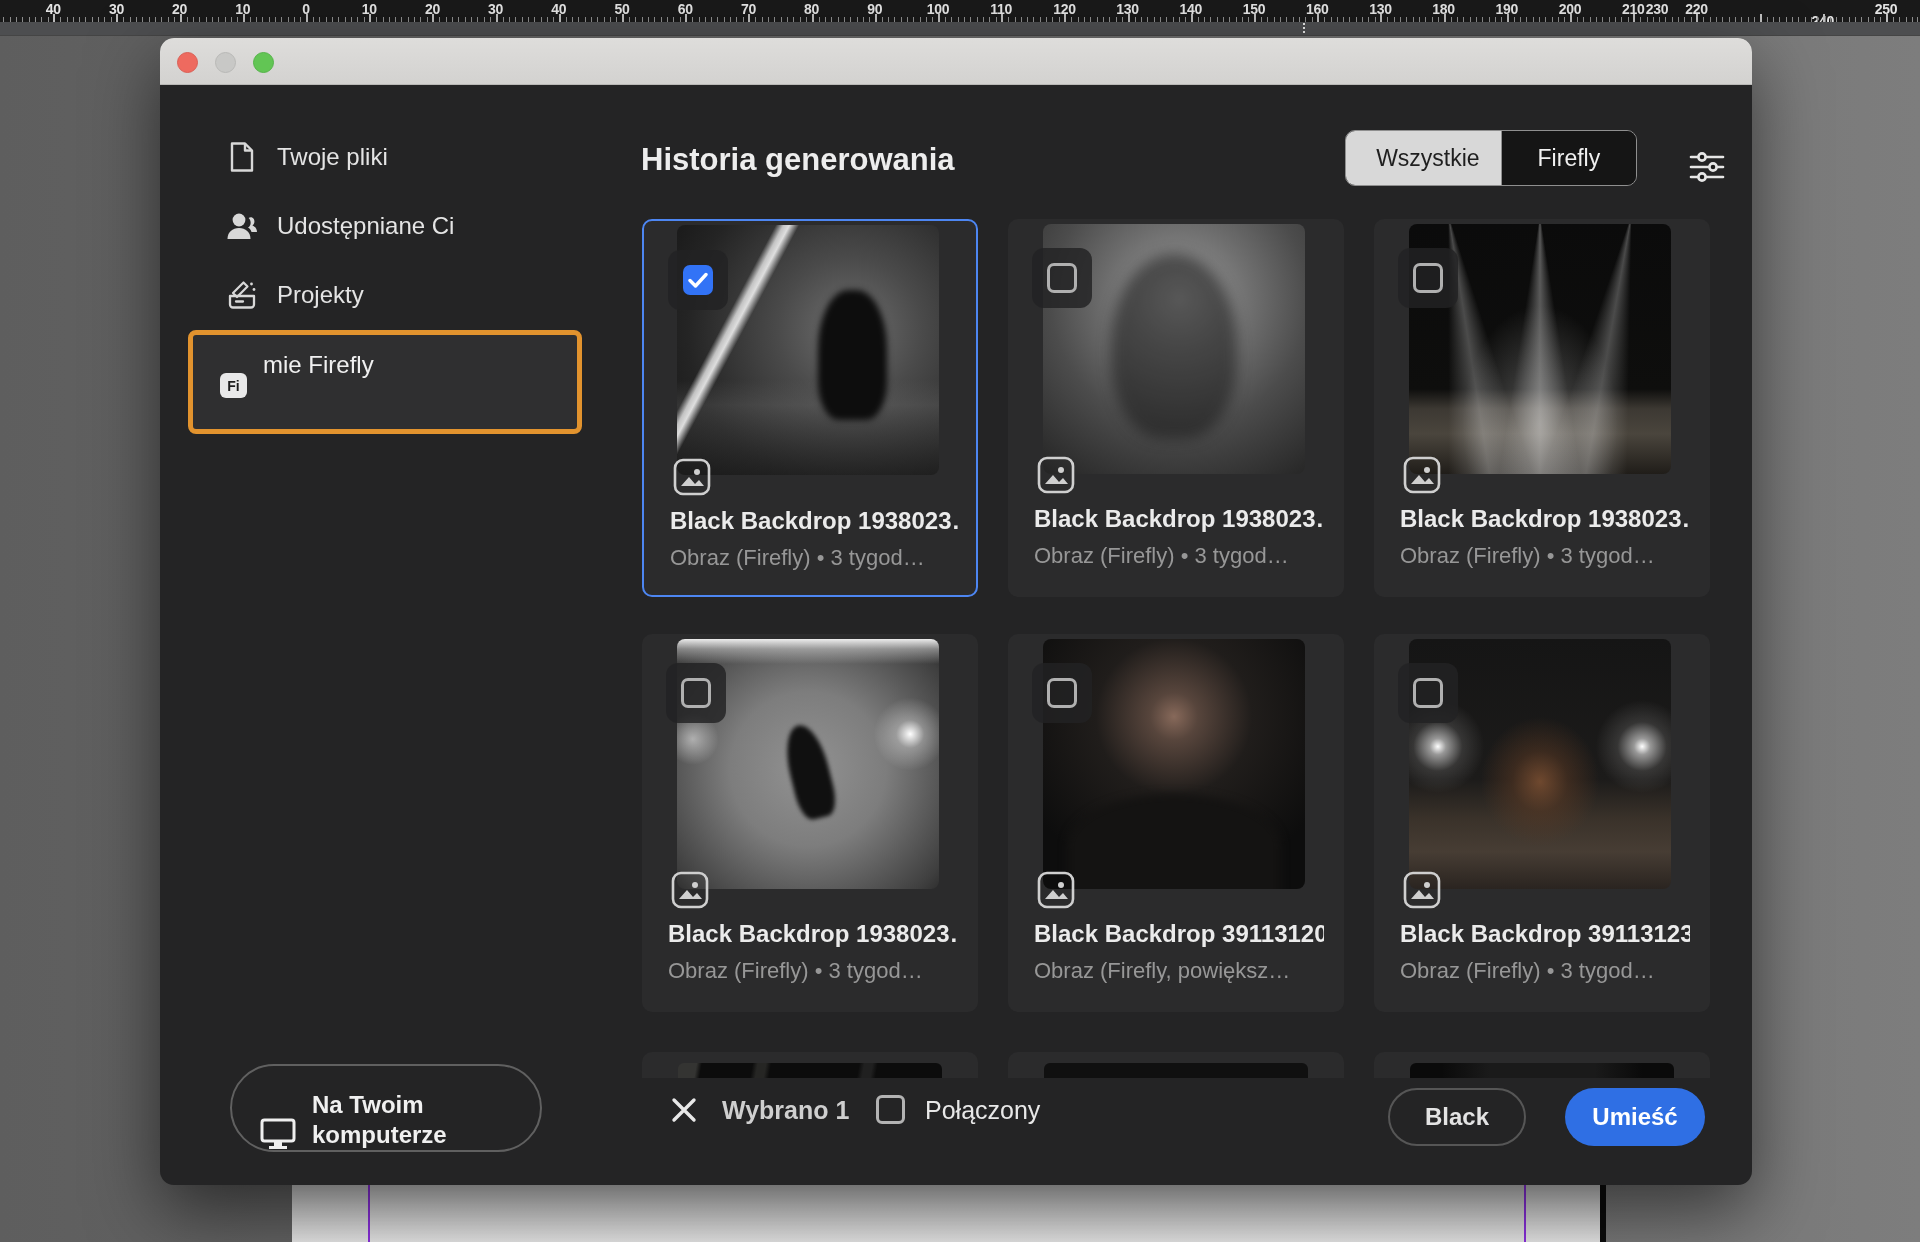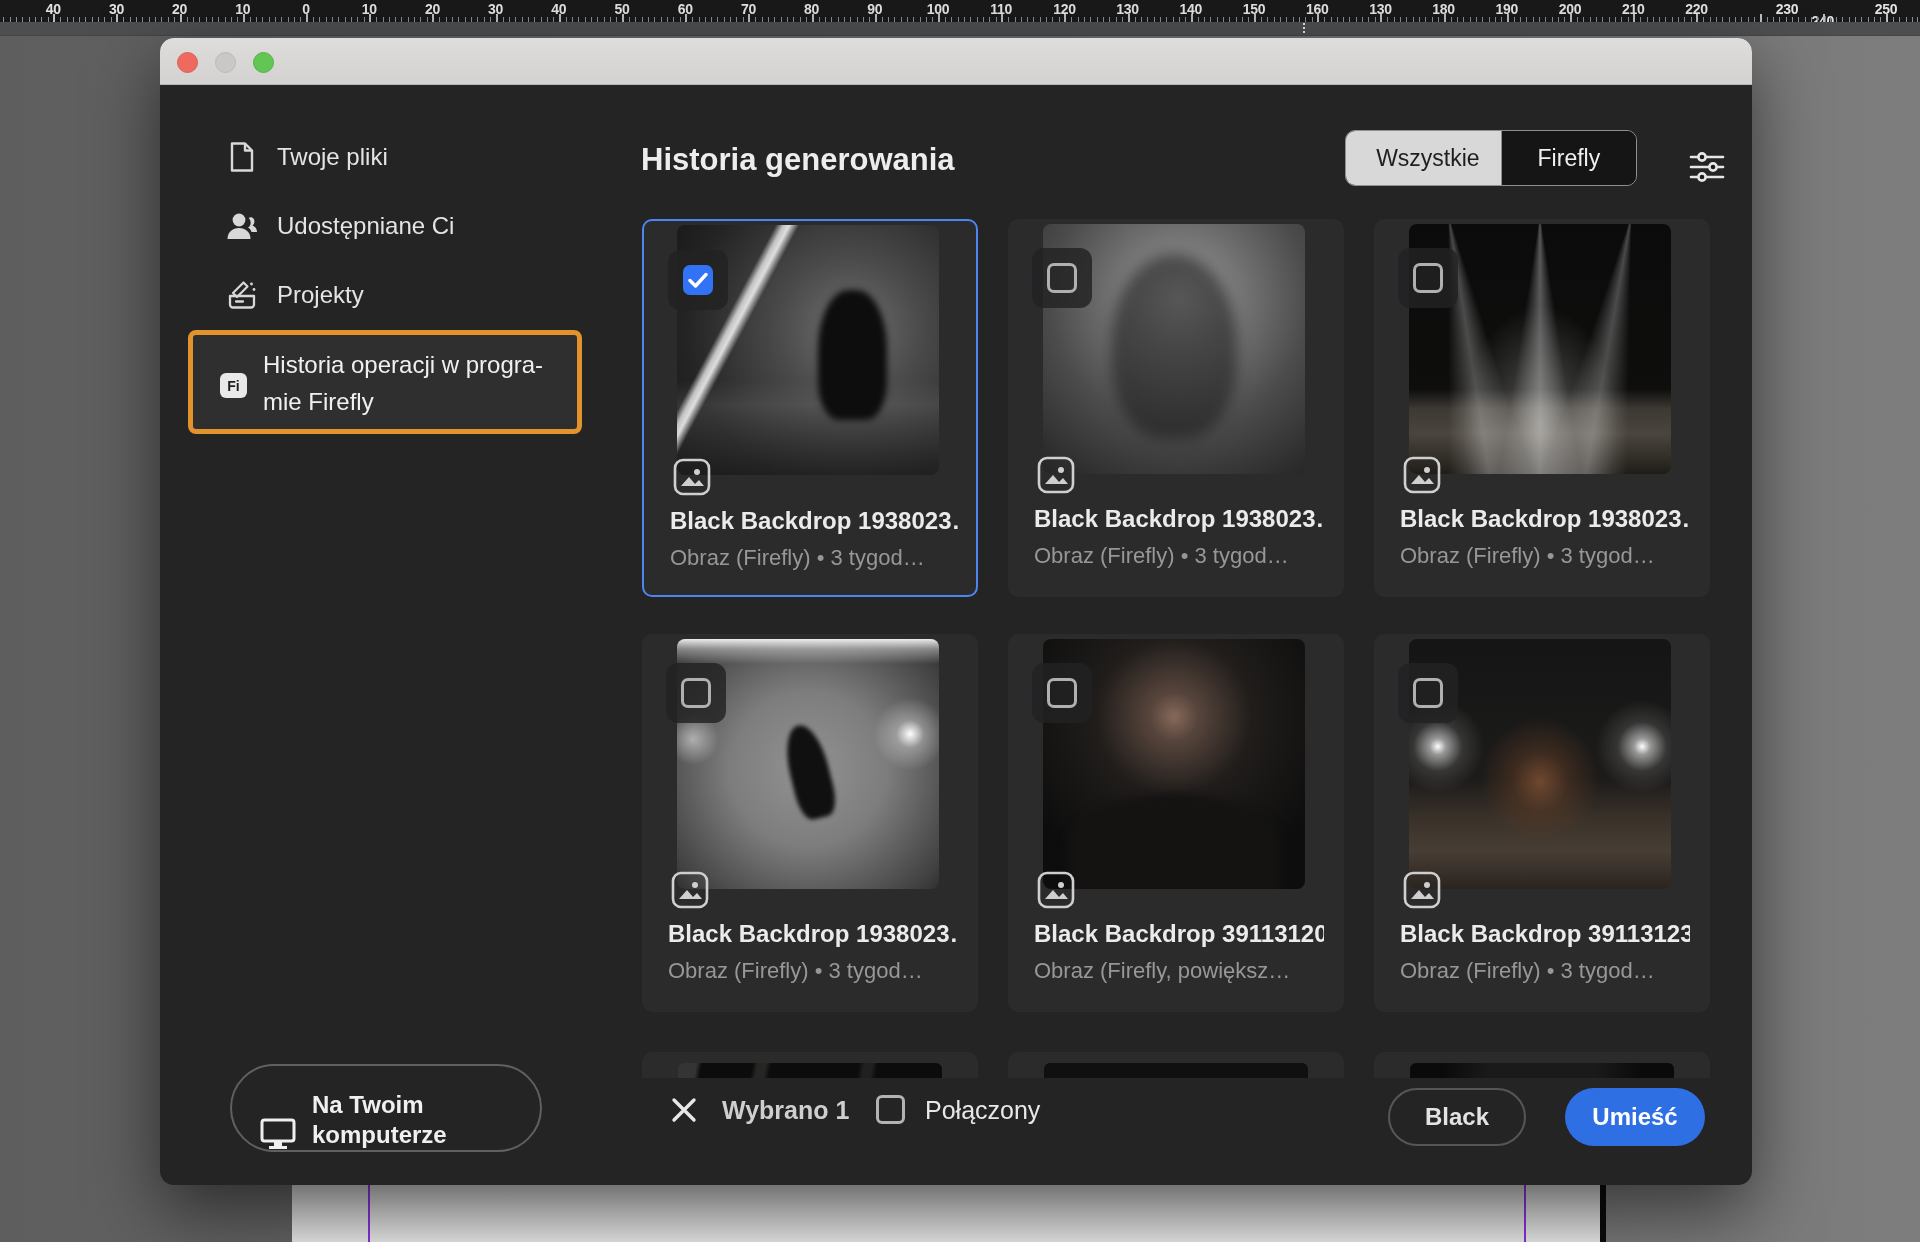--- a/index.html
+++ b/index.html
@@ -189,21 +189,21 @@
       <div class="ruler-label" style="left: 1443.6px;">180</div>
       <div class="ruler-tick-major" style="left: 1443.6px;"></div>
       <div class="ruler-label" style="left: 1506.8px;">190</div>
       <div class="ruler-tick-major" style="left: 1506.8px;"></div>
       <div class="ruler-label" style="left: 1570px;">200</div>
       <div class="ruler-tick-major" style="left: 1570px;"></div>
       <div class="ruler-label" style="left: 1633.2px;">210</div>
       <div class="ruler-tick-major" style="left: 1633.2px;"></div>
       <div class="ruler-label" style="left: 1696.4px;">220</div>
       <div class="ruler-tick-major" style="left: 1696.4px;"></div>
-      <div class="ruler-label" style="left: 1787px;">230</div>
+      <div class="ruler-label" style="left: 1657px;">230</div>
       <div class="ruler-tick-major" style="left: 1759.6px;"></div>
       <div class="ruler-label" style="left: 1822.8px; margin-top: 12px;">240</div>
       <div class="ruler-tick-major" style="left: 1822.8px;"></div>
       <div class="ruler-label" style="left: 1886px;">250</div>
       <div class="ruler-tick-major" style="left: 1886px;"></div>
     </div>
   <div class="ruler-strip"></div>
   <div class="ruler-marker"></div>
 
   <div class="canvas-doc"></div>
@@ -246,21 +246,20 @@
             <circle cx="24.5" cy="4" r="1.4" fill="#d8d8d8"></circle>
             <circle cx="27" cy="9.5" r="1.4" fill="#d8d8d8"></circle>
           </svg>
       </span>
       <span>Projekty</span>
     </div>
 
     <div class="side-hl">
       <span class="fi-badge">Fi</span>
       <div class="hl-text">
-        <div>Historia operacji w progra-</div>
         <div>mie Firefly</div>
       </div>
     </div>
 
     <div class="computer-btn">
       <span class="ic">
         <svg width="36" height="32" viewBox="0 0 36 32">
             <rect x="2" y="2" width="32" height="21" rx="2.5" fill="none" stroke="#efefef" stroke-width="3"></rect>
             <rect x="14" y="23" width="8" height="5" fill="#efefef"></rect>
             <rect x="9" y="28" width="18" height="3" fill="#efefef"></rect>

